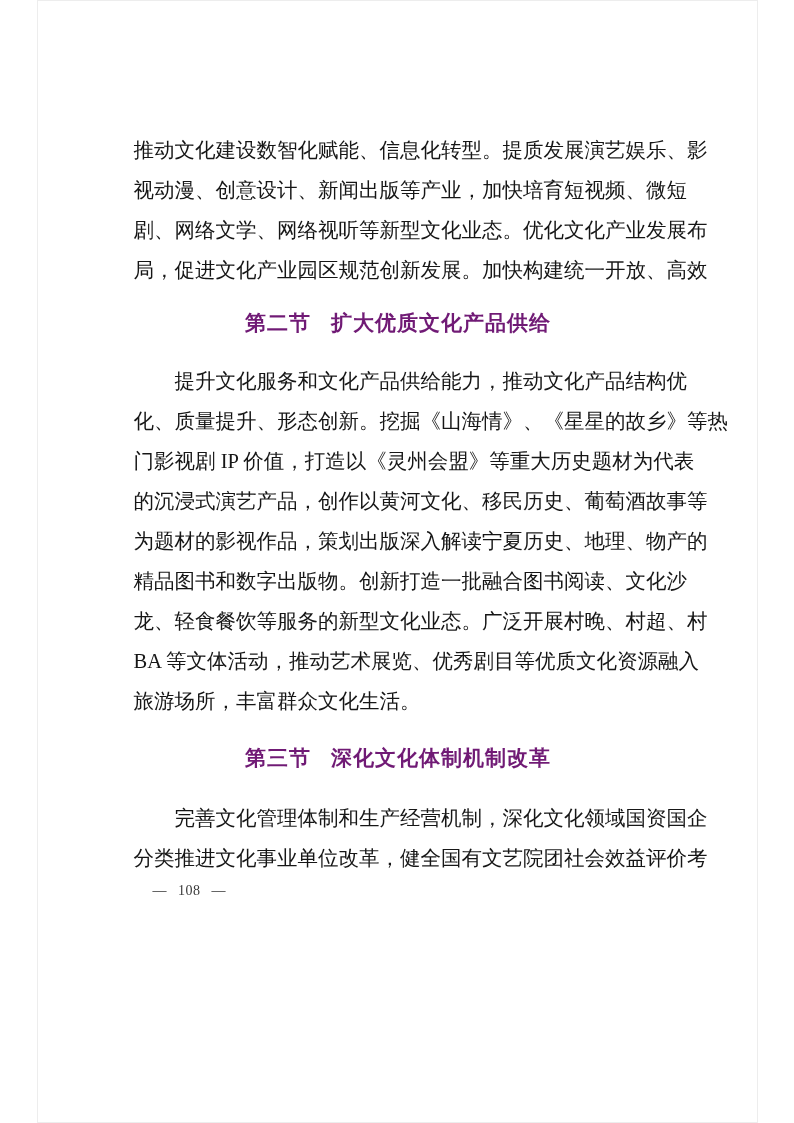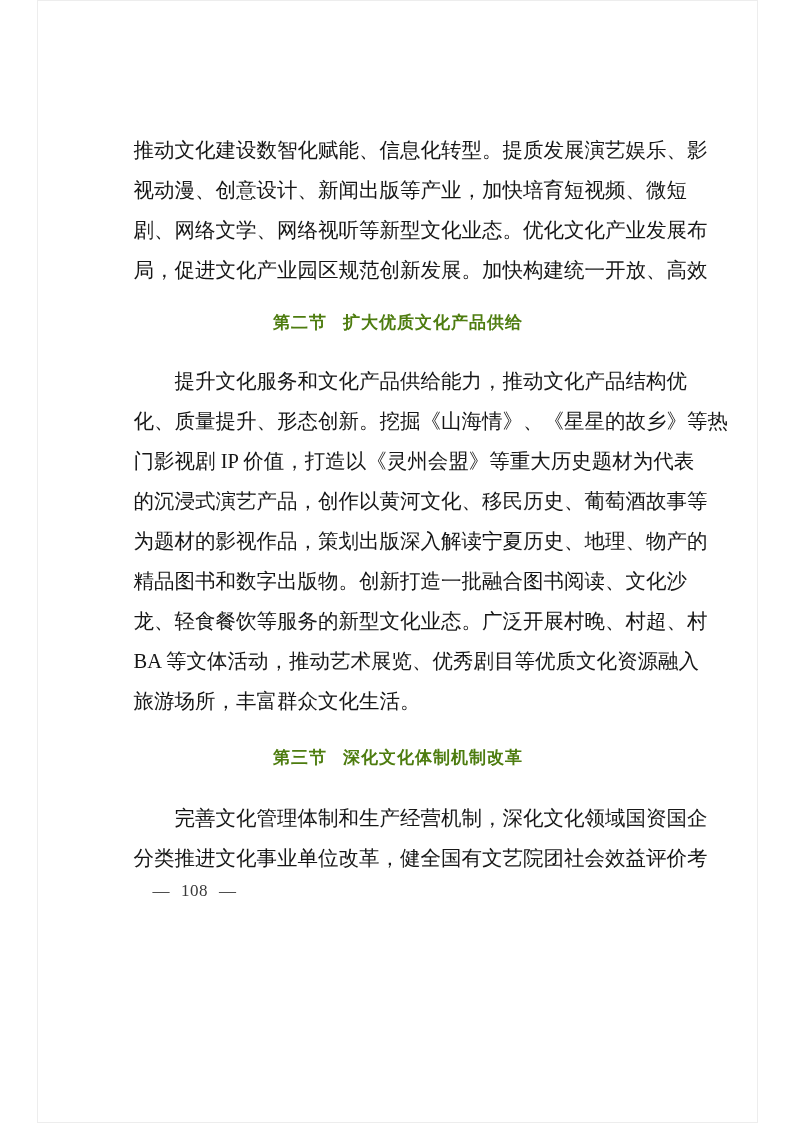--- a/index.html
+++ b/index.html
@@ -31,33 +31,33 @@
     text-align-last: justify;
     color: #161616;
     white-space: nowrap;
   }
   .line.last { text-align-last: left; }
   .para-continued .line.last { text-align-last: justify; }
   .para-indent .line:first-child { text-indent: 2em; }
   .heading {
     font-family: "Liberation Sans", "DejaVu Sans", sans-serif;
     font-weight: 700;
-    font-size: 17px;
+    font-size: 21px;
     line-height: 40px;
     text-align: center;
-    color: #4d7c0f;
+    color: #701a75;
     letter-spacing: 1px;
   }
   .heading.h-first  { margin: 13px 0 18px 0; }
   .heading.h-second { margin: 17px 0 20px 0; }
   .heading .section-number { margin-right: 0.95em; }
   .footer {
     margin-top: 2px;
     padding-left: 19px;
-    font-size: 17px;
+    font-size: 14px;
     line-height: 22px;
     color: #3c3c3c;
     letter-spacing: 0.5px;
   }
   .footer .dash { color: #2e2e2e; }
   .footer .page-number { margin: 0 11px; color: #3a3a3a; }
 </style>
 </head>
 <body>
 

